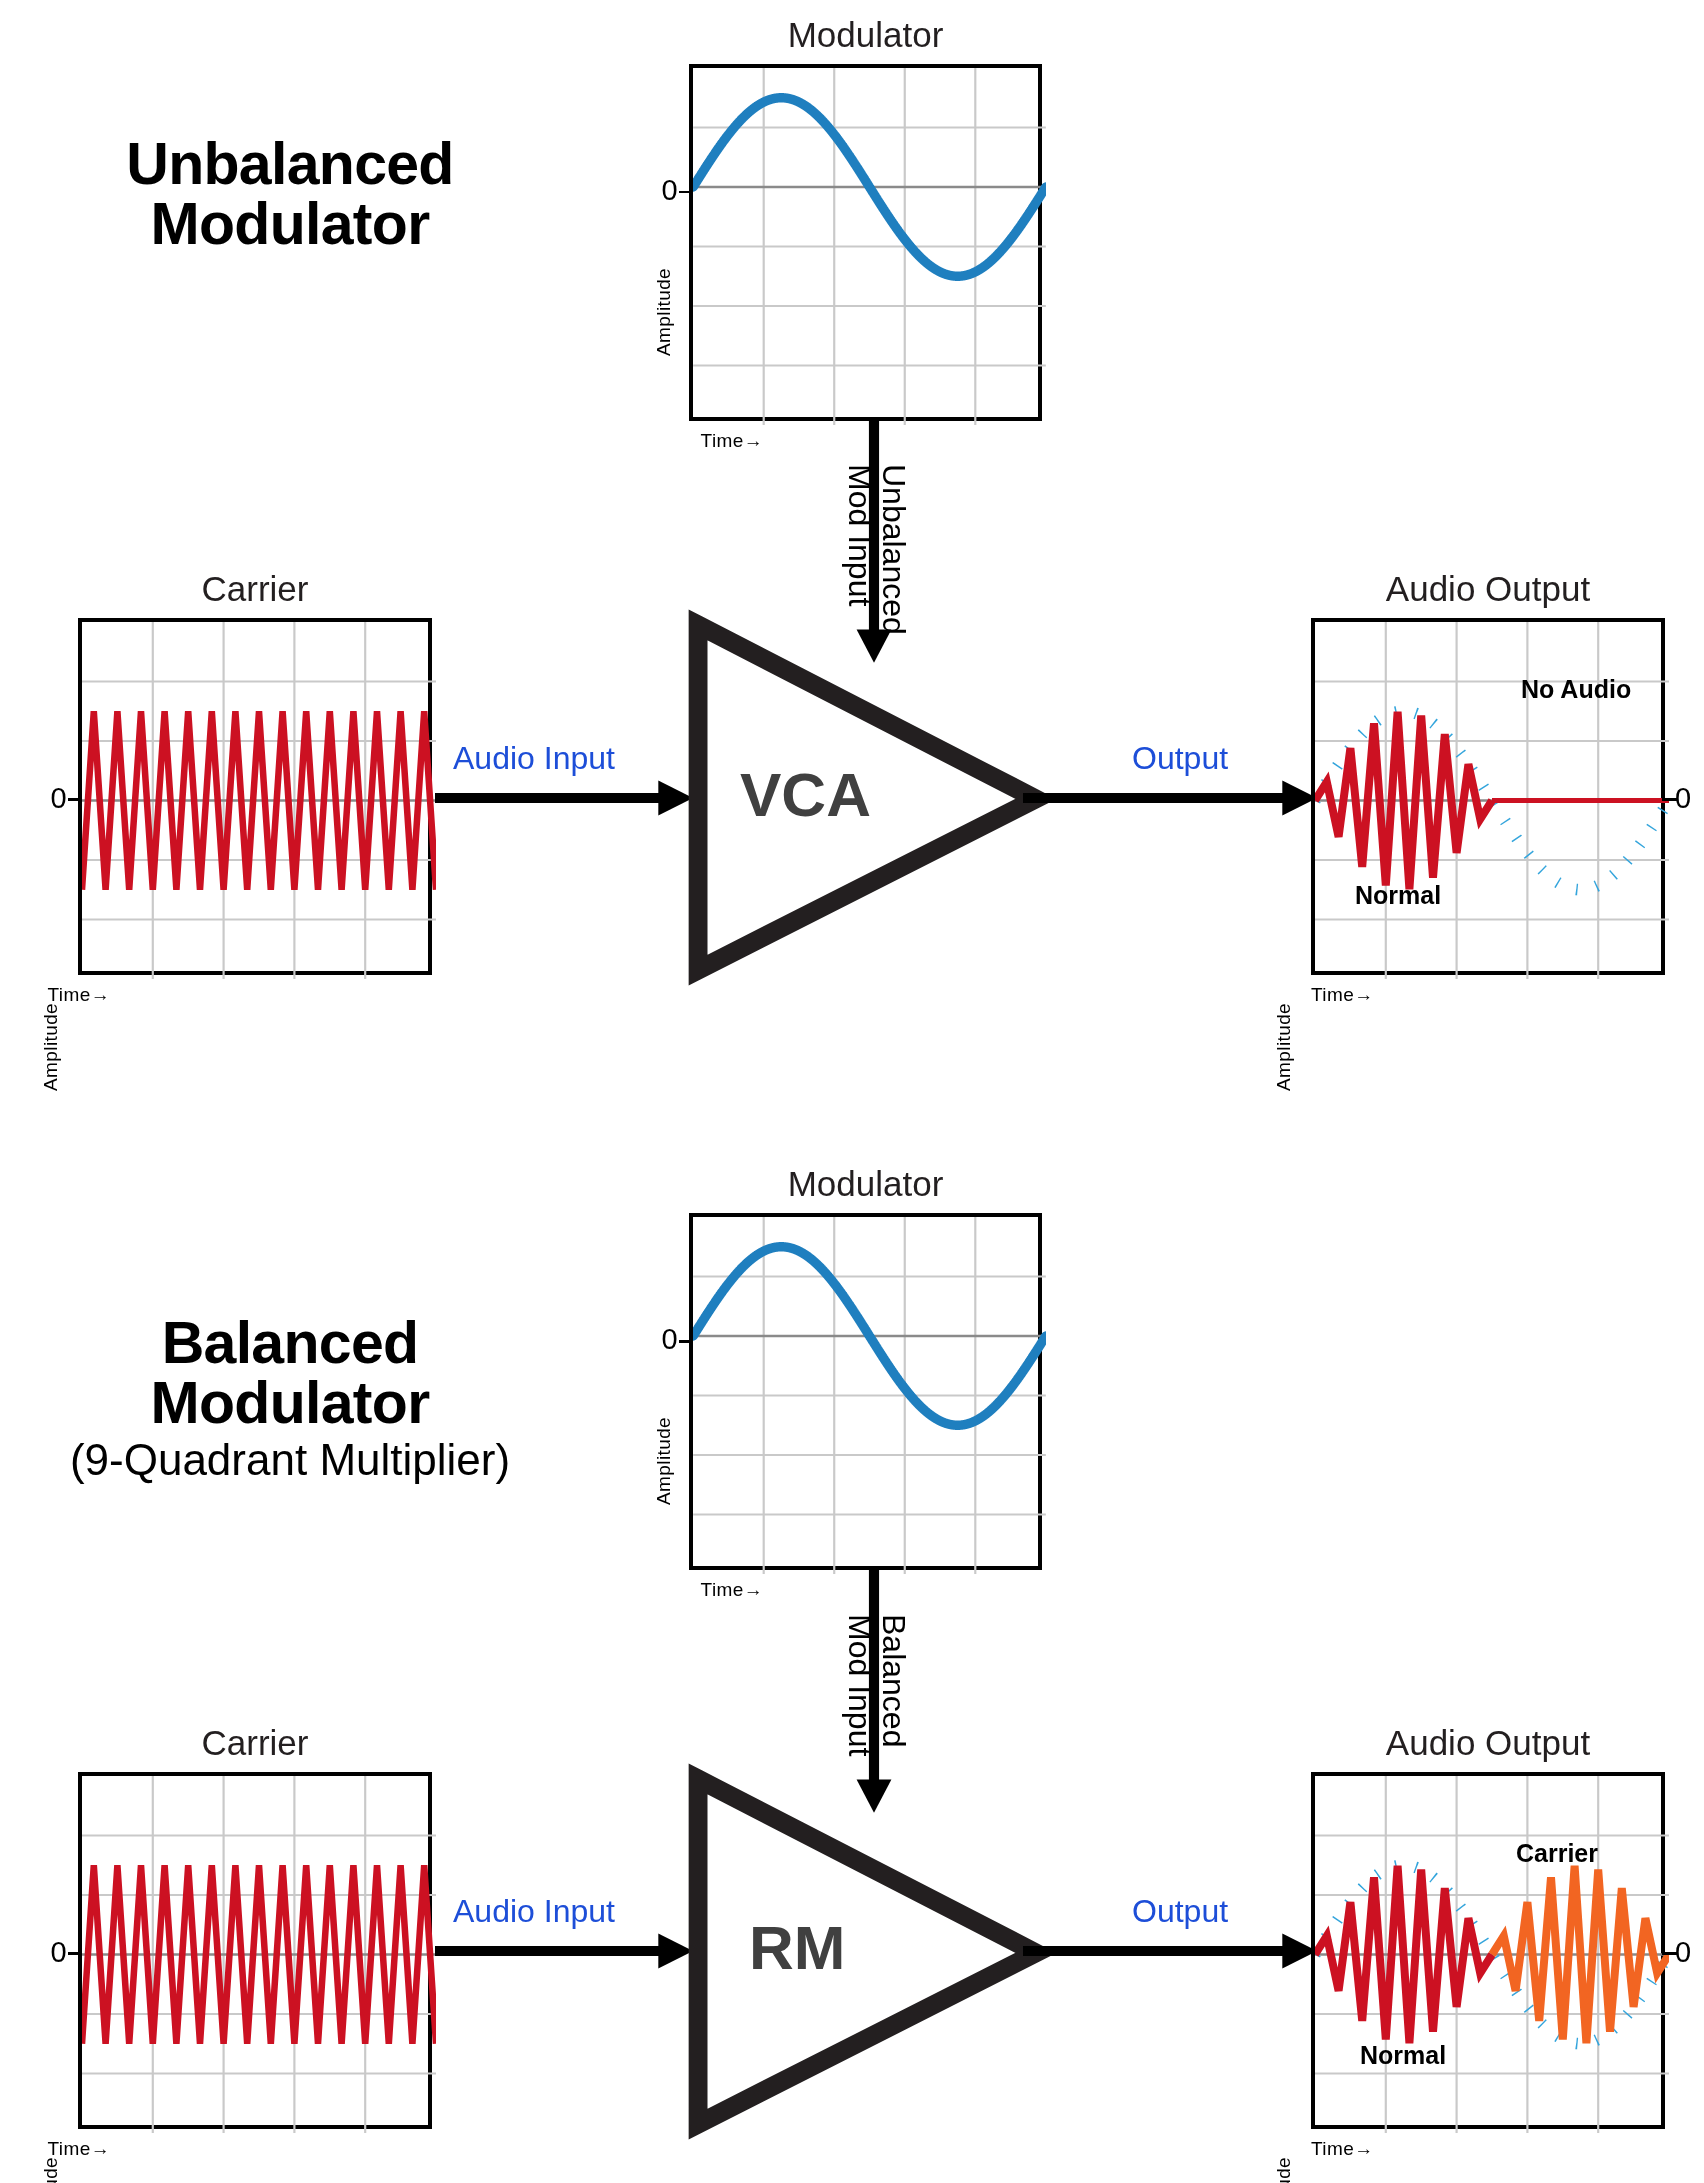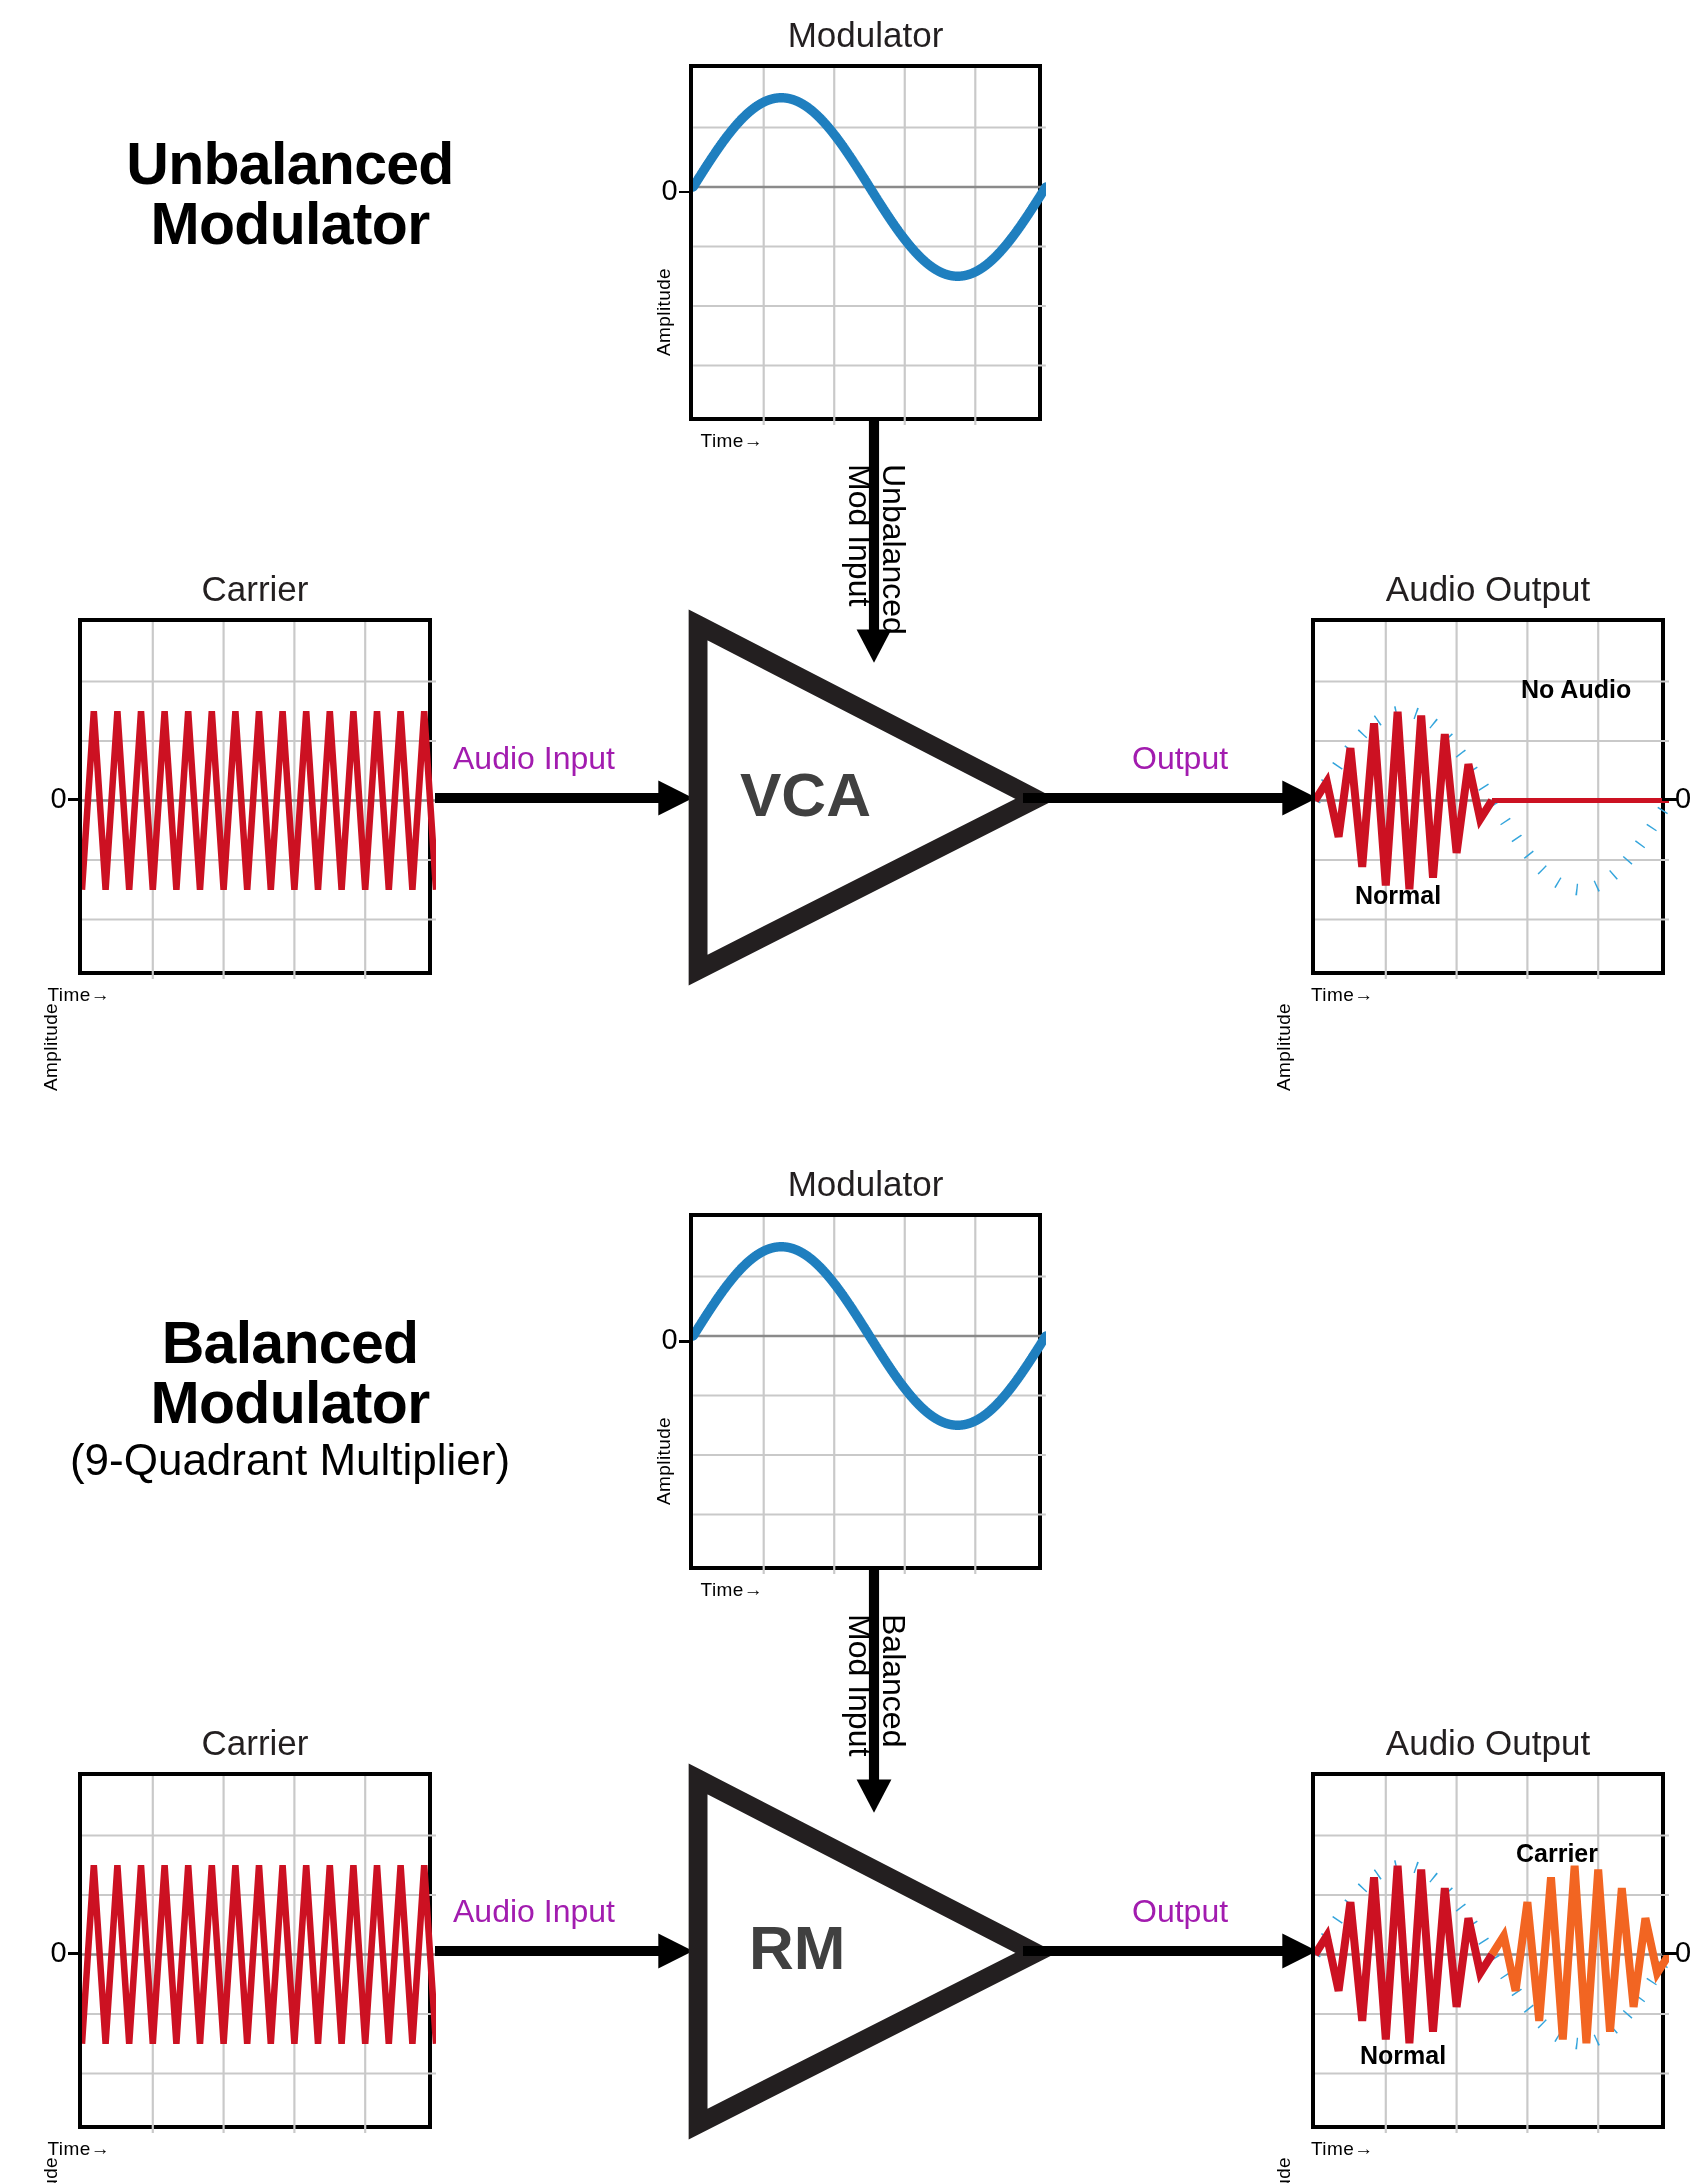--- a/index.html
+++ b/index.html
@@ -102,21 +102,21 @@
     font-weight: bold;
     font-size: 62px;
     color: #404040;
     white-space: nowrap;
   }
 
   
   .conn-label {
     position: absolute;
     font-size: 32px;
-    color: #a21caf;
+    color: #1d4ed8;
     white-space: nowrap;
   }
   .conn-label-vert {
     position: absolute;
     font-size: 32px;
     color: #000000;
     white-space: nowrap;
     transform-origin: left top;
     transform: rotate(90deg);
     line-height: 1.05;

